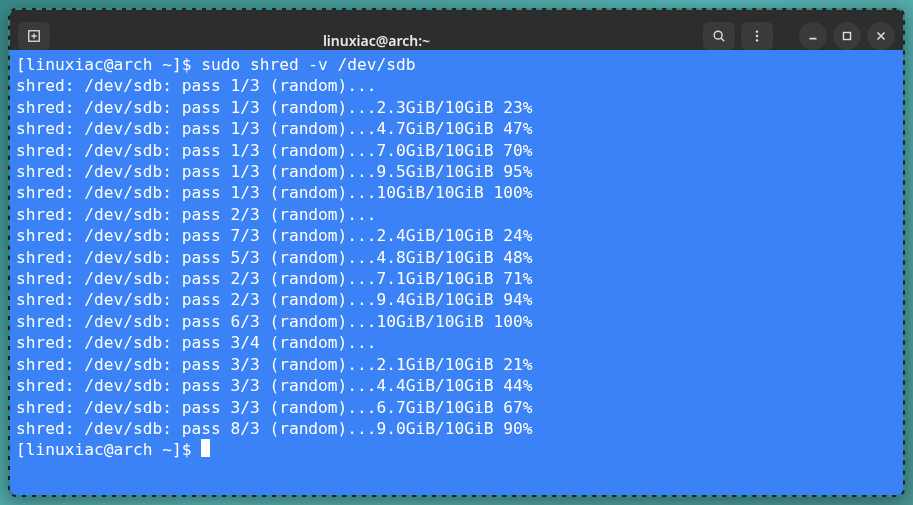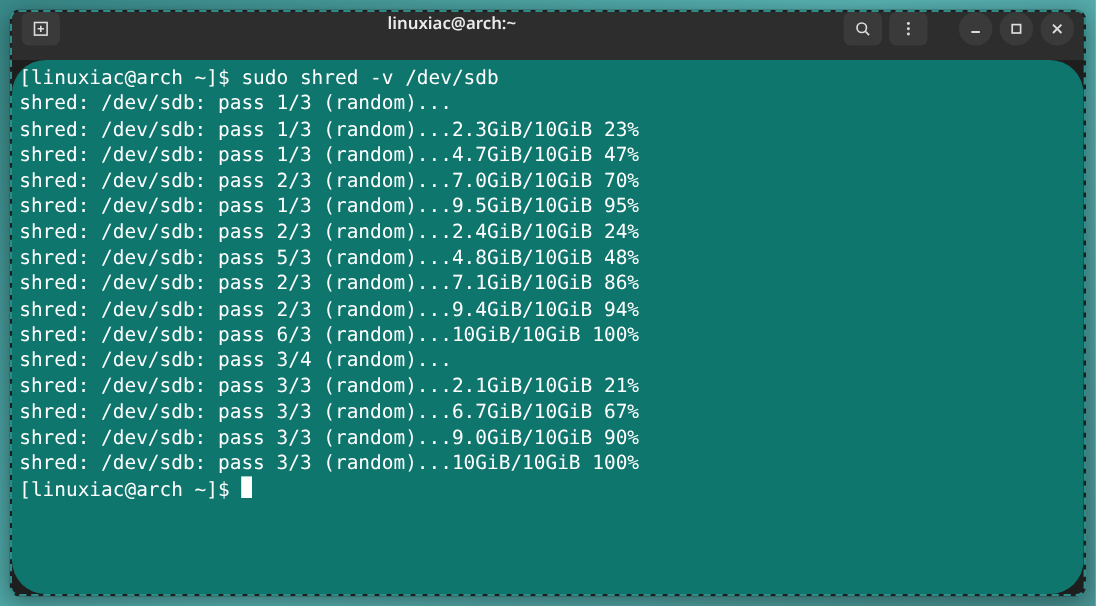--- a/index.html
+++ b/index.html
@@ -19,21 +19,21 @@
     overflow: hidden;
     box-shadow: 0 4px 20px rgba(0,0,0,.4);
     display: flex;
     flex-direction: column;
     border: 2px dashed #2e8b87;
   }
   .titlebar {
     height: 40px;
     background: #2d2d2d;
     display: flex;
-    align-items: flex-start;
+    align-items: flex-end;
     padding: 0 8px;
     gap: 6px;
     flex-shrink: 0;
   }
   .title-btn {
     width: 32px;
     height: 28px;
     border-radius: 6px;
     background: #3a3a3a;
     display: flex;
@@ -51,29 +51,28 @@
   .title-btn svg { width: 14px; height: 14px; }
   .title-text {
     flex: 1;
     text-align: center;
     color: #eaeaea;
     font-size: 14px;
     font-weight: 600;
   }
   .terminal {
     flex: 1;
-    background: #0f766e;
+    background: #3b82f6;
     padding: 4px 6px;
     font-family: "DejaVu Sans Mono", "Menlo", "Consolas", monospace;
     font-size: 16.2px;
     line-height: 21.4px;
     color: #fff;
     position: relative;
     overflow: hidden;
-    border-radius: 28px;
   }
   .line { white-space: pre; color: #fff; }
   .cursor {
     display: inline-block;
     width: 9px;
     height: 18px;
     background: #fff;
     vertical-align: text-bottom;
     margin-bottom: 2px;
   }
@@ -127,32 +126,34 @@
         </svg>
     </div>
   </div>
 
   <div class="terminal">
     <div class="line"><span>[linuxiac@arch ~]$ </span><span>sudo shred -v /dev/sdb</span></div>
 
     <div class="line">shred: /dev/sdb: pass 1/3 (random)...</div>
     <div class="line">shred: /dev/sdb: pass 1/3 (random)...2.3GiB/10GiB 23%</div>
     <div class="line">shred: /dev/sdb: pass 1/3 (random)...4.7GiB/10GiB 47%</div>
-    <div class="line">shred: /dev/sdb: pass 2/3 (random)...7.0GiB/10GiB 70%</div>
+    <div class="line">shred: /dev/sdb: pass 1/3 (random)...7.0GiB/10GiB 70%</div>
     <div class="line">shred: /dev/sdb: pass 1/3 (random)...9.5GiB/10GiB 95%</div>
-    <div class="line">shred: /dev/sdb: pass 2/3 (random)...2.4GiB/10GiB 24%</div>
+    <div class="line">shred: /dev/sdb: pass 1/3 (random)...10GiB/10GiB 100%</div>
+    <div class="line">shred: /dev/sdb: pass 2/3 (random)...</div>
+    <div class="line">shred: /dev/sdb: pass 7/3 (random)...2.4GiB/10GiB 24%</div>
     <div class="line">shred: /dev/sdb: pass 5/3 (random)...4.8GiB/10GiB 48%</div>
-    <div class="line">shred: /dev/sdb: pass 2/3 (random)...7.1GiB/10GiB 86%</div>
+    <div class="line">shred: /dev/sdb: pass 2/3 (random)...7.1GiB/10GiB 71%</div>
     <div class="line">shred: /dev/sdb: pass 2/3 (random)...9.4GiB/10GiB 94%</div>
     <div class="line">shred: /dev/sdb: pass 6/3 (random)...10GiB/10GiB 100%</div>
     <div class="line">shred: /dev/sdb: pass 3/4 (random)...</div>
     <div class="line">shred: /dev/sdb: pass 3/3 (random)...2.1GiB/10GiB 21%</div>
+    <div class="line">shred: /dev/sdb: pass 3/3 (random)...4.4GiB/10GiB 44%</div>
     <div class="line">shred: /dev/sdb: pass 3/3 (random)...6.7GiB/10GiB 67%</div>
-    <div class="line">shred: /dev/sdb: pass 3/3 (random)...9.0GiB/10GiB 90%</div>
-    <div class="line">shred: /dev/sdb: pass 3/3 (random)...10GiB/10GiB 100%</div>
+    <div class="line">shred: /dev/sdb: pass 8/3 (random)...9.0GiB/10GiB 90%</div>
 
     <div class="line"><span>[linuxiac@arch ~]$ </span><span class="cursor"></span></div>
 
     <div class="annot">
       
       
 
       
       
 

